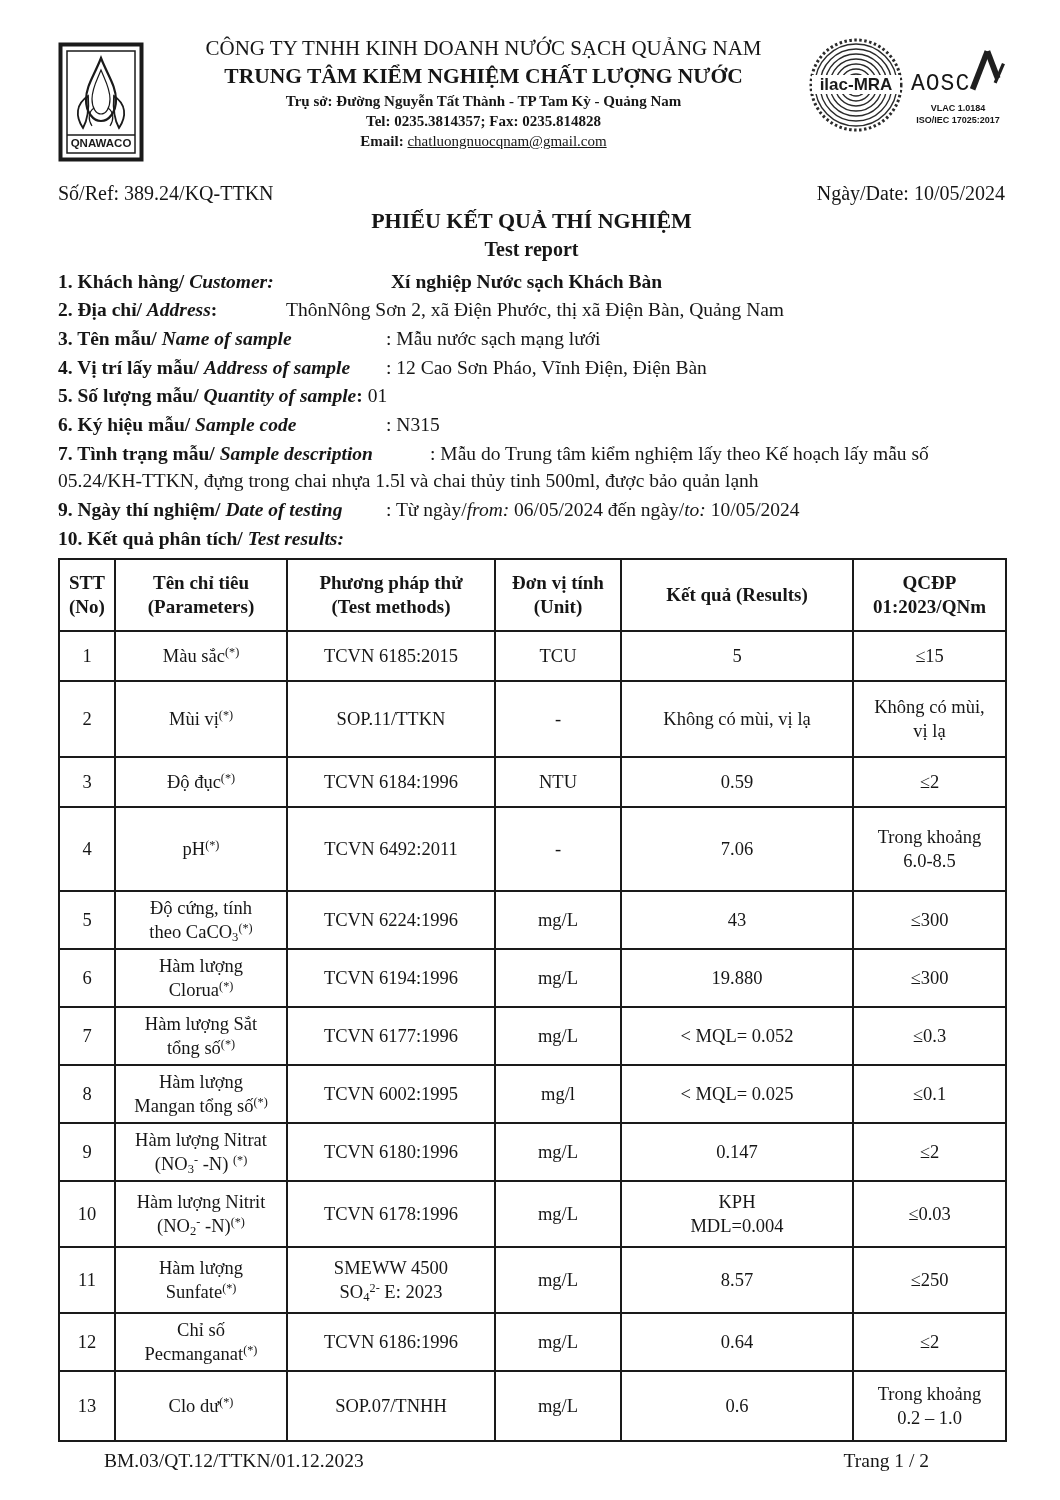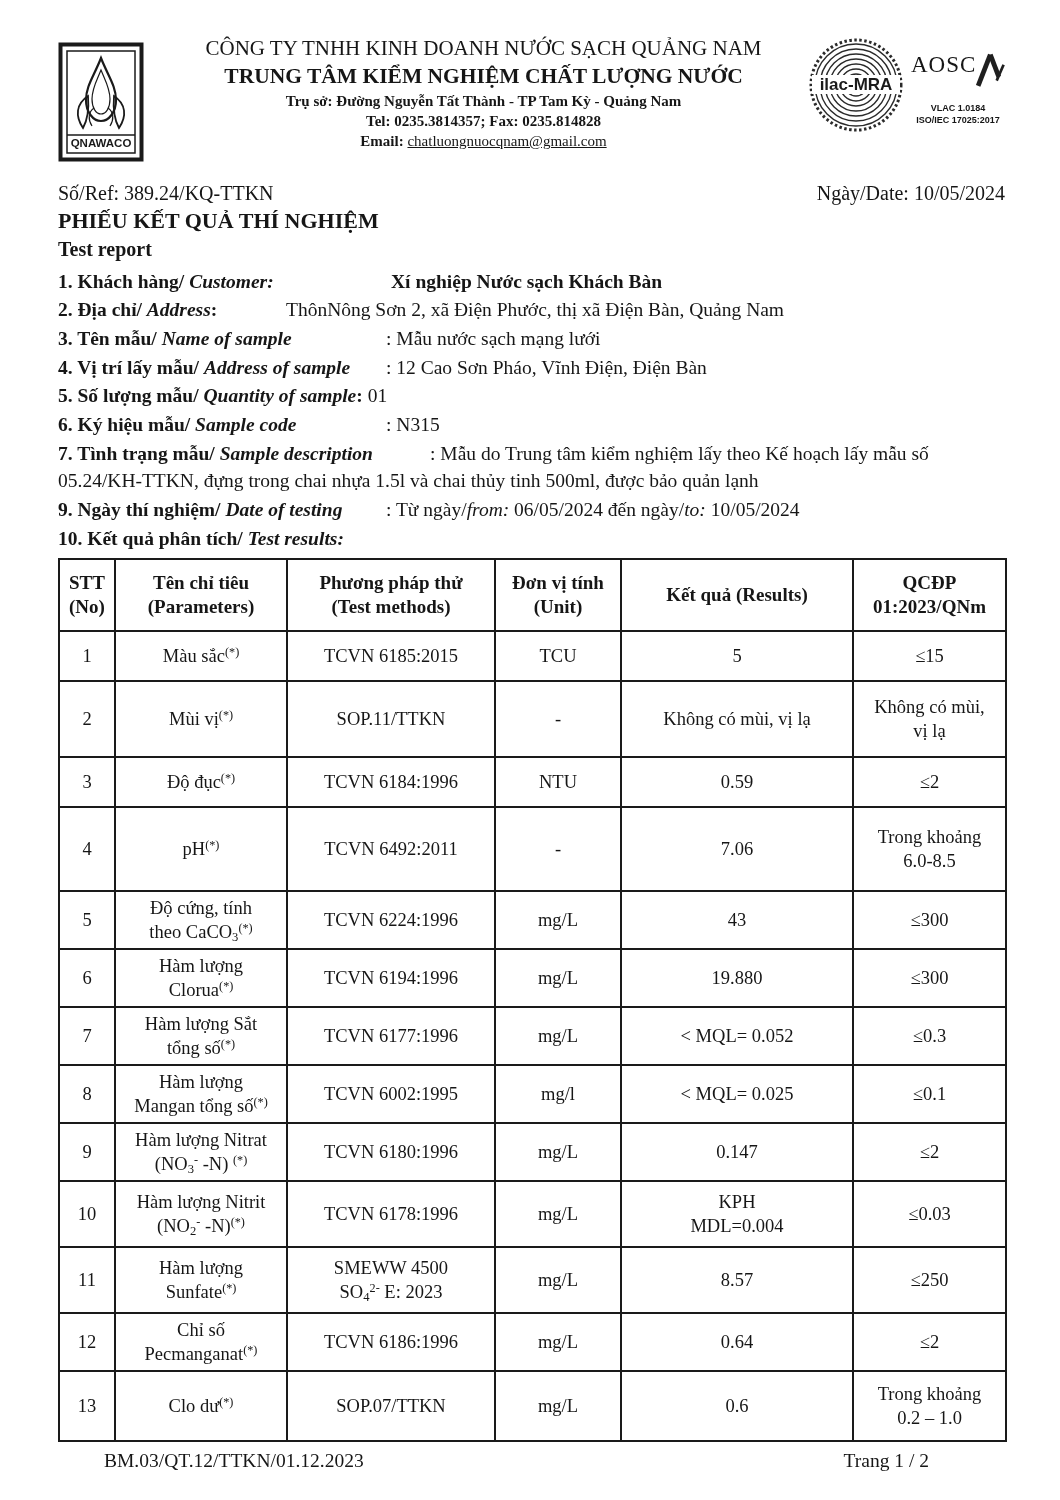--- a/index.html
+++ b/index.html
@@ -15,27 +15,27 @@
   .doc-header { display:flex; align-items:flex-start; }
   .logo-left { flex:0 0 100px; padding-top:10px; }
   .head-center { flex:1; text-align:center; line-height:1.34; padding-top:2px; }
   .h-company { font-size:21px; }
   .h-center-name { font-size:21.5px; font-weight:bold; }
   .h-address, .h-telfax, .h-email { font-size:15px; font-weight:bold; }
   .h-email .email-link { color:inherit; text-decoration:underline; font-weight:normal; cursor:pointer; }
   .logos-right { flex:0 0 196px; display:flex; gap:8px; padding-top:6px; }
   .ilac-seal { width:94px; height:94px; }
   .aosc-block { width:94px; text-align:center; }
-  .aosc-row { display:flex; align-items:center; justify-content:center; }
+  .aosc-row { display:flex; align-items:flex-end; justify-content:center;font-family:Liberation Mono, monospace; }
   .aosc-word { font-size:23px; letter-spacing:1px; font-weight:normal; line-height:1; transform:translateY(-6px); }
   .aosc-sub { font-size:9px; font-weight:bold; line-height:1.35; font-family:"Liberation Sans",sans-serif; }
 
   
   .meta-row { display:flex; justify-content:space-between; font-size:20px; margin-top:16px;gap:16px; }
-  .title-block { text-align:left; margin-top:2px; line-height:1.3; }
+  .title-block { text-align:center; margin-top:2px; line-height:1.3; }
   .title-vi { font-size:22px; font-weight:bold; }
   .title-en { font-size:20px; font-weight:bold; }
 
   
   .info { margin-top:6px; font-size:19.5px; line-height:1.42; }
   .info-row { margin:1px 0; }
   .info-label { display:inline-block; }
   .iw-1 .info-label { min-width:333px; }
   .iw-2 .info-label { min-width:228px; }
   .iw-3 .info-label, .iw-4 .info-label, .iw-6 .info-label, .iw-9 .info-label { min-width:328px; }
@@ -319,21 +319,21 @@
 Pecmanganat</span><span class="seg-sup">(*)</span></td>
     <td><span class="seg-t">TCVN 6186:1996</span></td>
     <td>mg/L</td>
     <td>0.64</td>
     <td>≤2</td>
   </tr>
 
   <tr class="rh-13">
     <td>13</td>
     <td><span class="seg-t">Clo dư</span><span class="seg-sup">(*)</span></td>
-    <td><span class="seg-t">SOP.07/TTKN</span></td>
+    <td><span class="seg-t">SOP.07/TNHH</span></td>
     <td>mg/L</td>
     <td>0.6</td>
     <td>Trong khoảng
 0.2 – 1.0</td>
   </tr>
 </tbody>
   </table>
 
   <div class="footer-row">
     <span>BM.03/QT.12/TTKN/01.12.2023</span>

